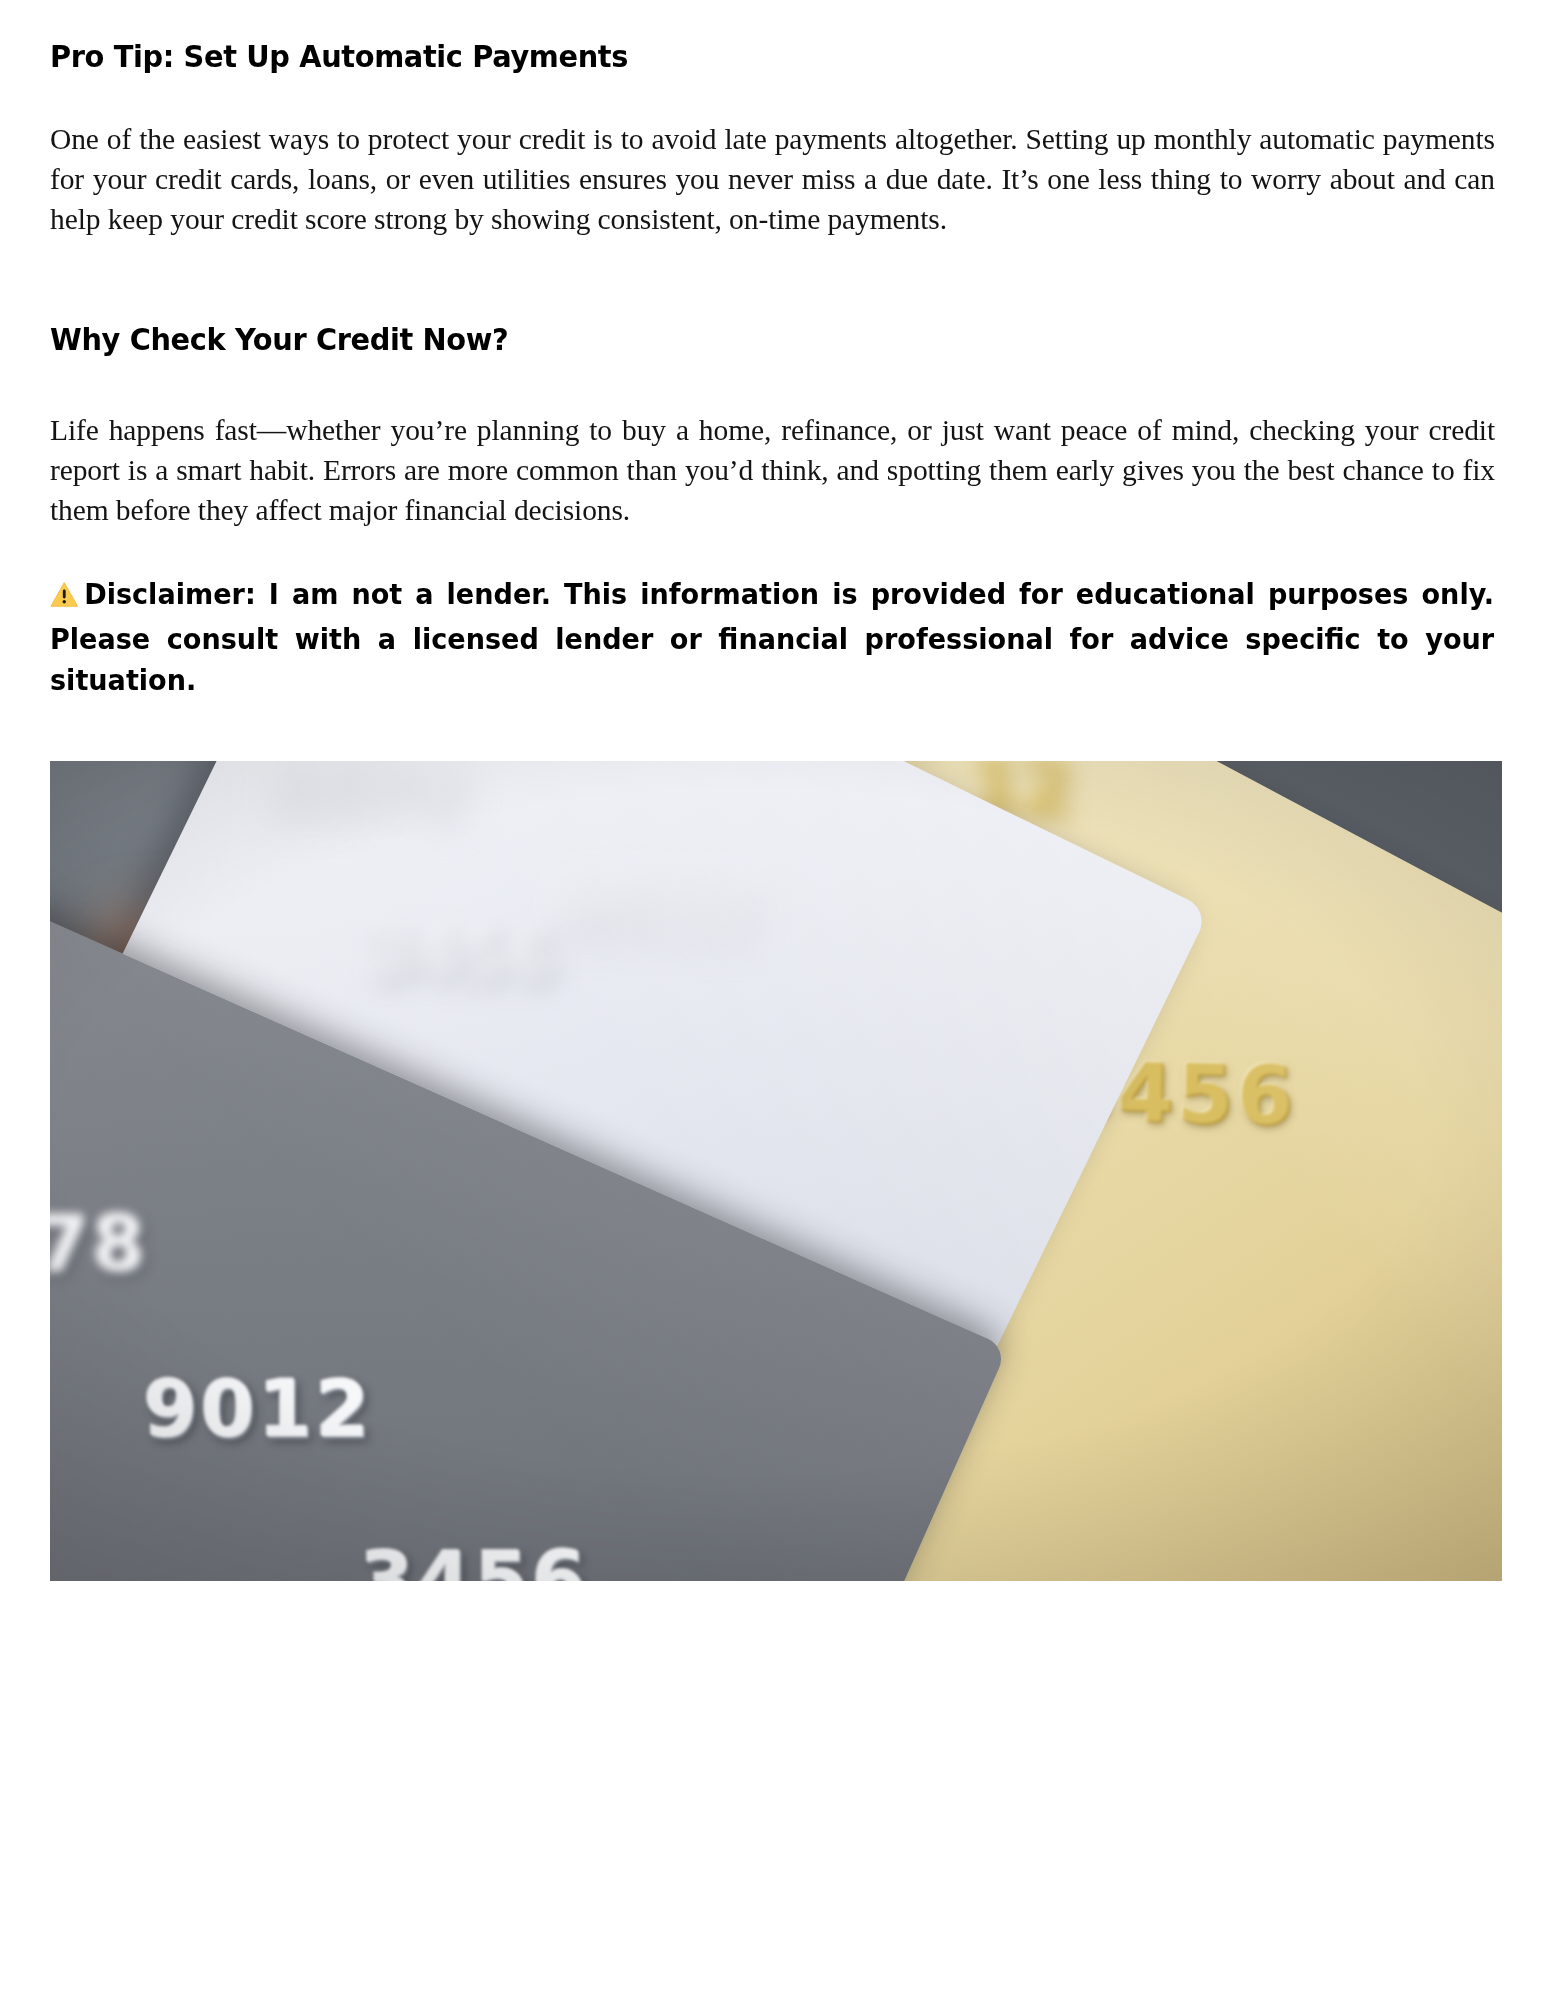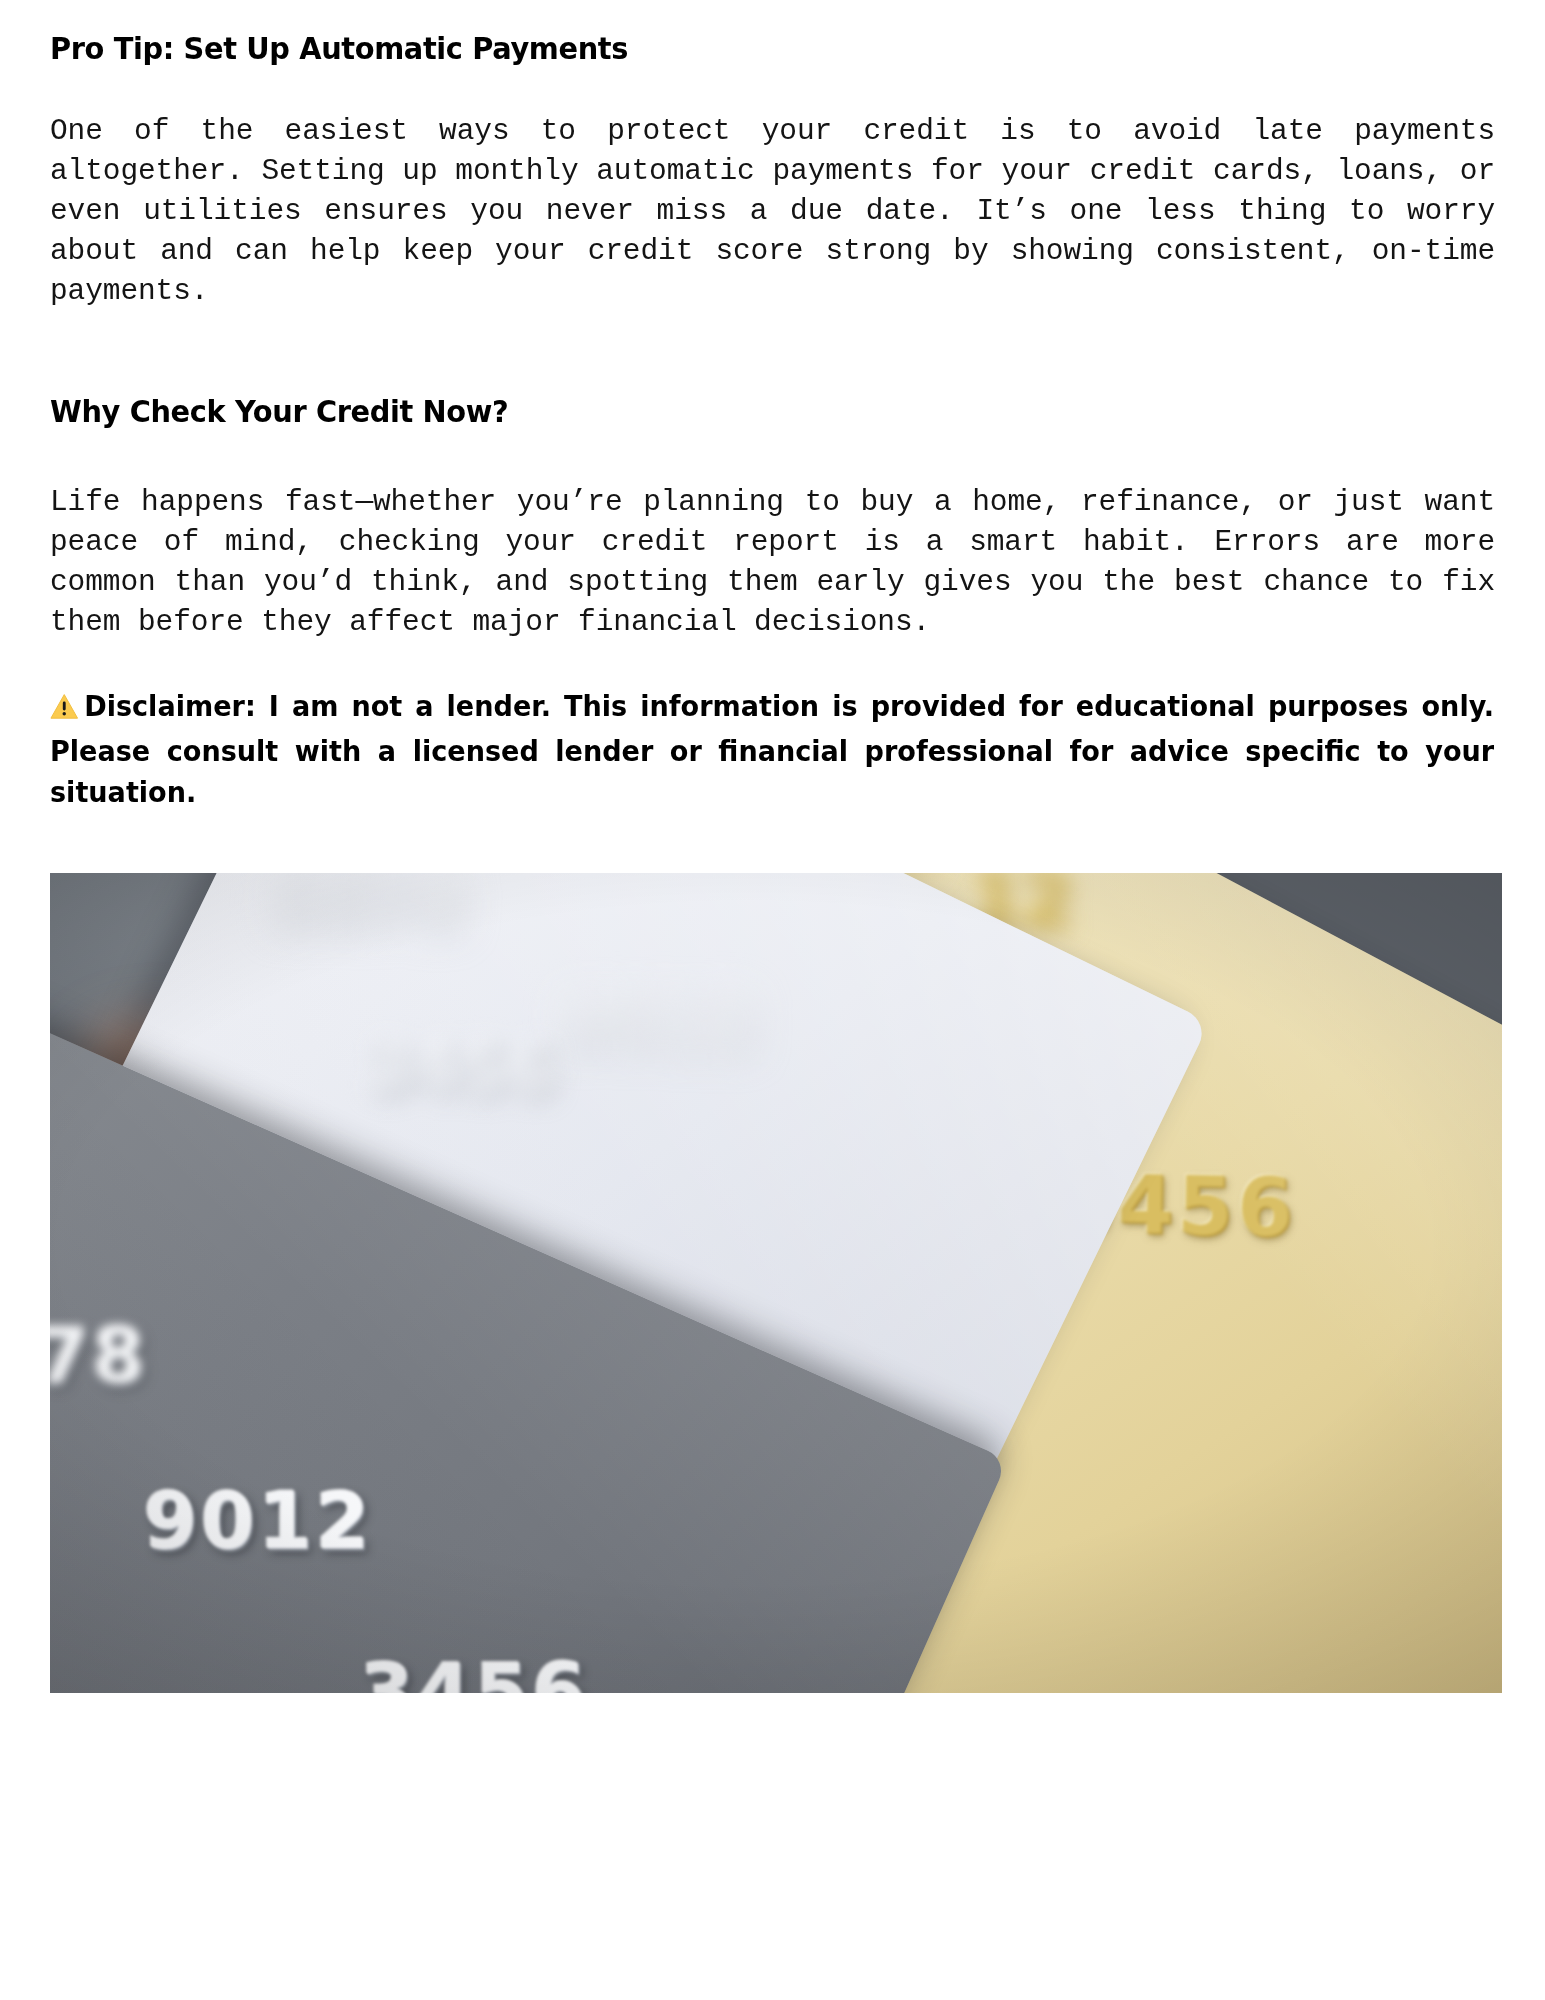--- a/index.html
+++ b/index.html
@@ -13,21 +13,21 @@
     font-family: "Liberation Sans", sans-serif;
     color: #111111;
     overflow: hidden;
   }
   .page {
     position: relative;
     width: 1545px;
     height: 1708px;
     background: #ffffff;
     box-sizing: border-box;
-    padding: 0 50px;
+    padding: 8px 50px;
   }
   .content {
     width: 1445px;
     margin: 0 auto;
   }
 
   h2.section-heading {
     font-family: "DejaVu Sans", sans-serif;
     font-weight: bold;
     font-size: 31px;
@@ -35,21 +35,21 @@
     color: #000000;
     margin: 0;
     padding: 0;
     line-height: 1.2;
     text-align: left;
     transform: scaleX(0.93);
     transform-origin: left center;
   }
 
   p.body-text {
-    font-family: Liberation Mono, monospace;
+    font-family: Liberation Serif, serif;
     font-weight: 400;
     font-size: 29.5px;
     line-height: 40px;
     color: #141414;
     text-align: justify;
     text-justify: inter-word;
     margin: 0;
     padding: 0;
     letter-spacing: -0.1px;
   }

